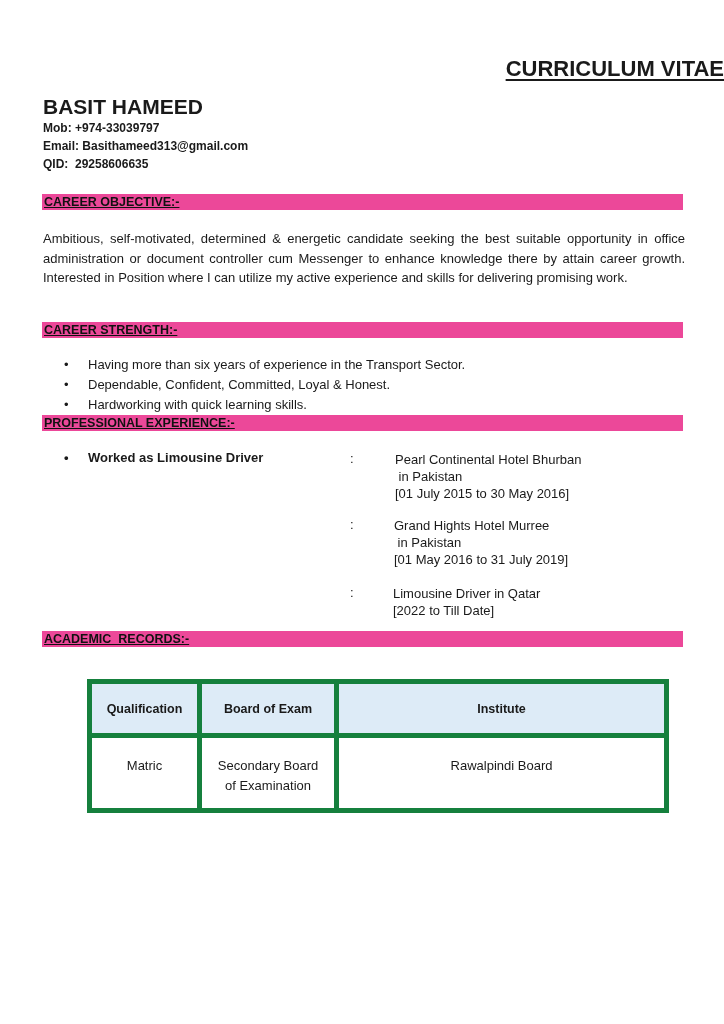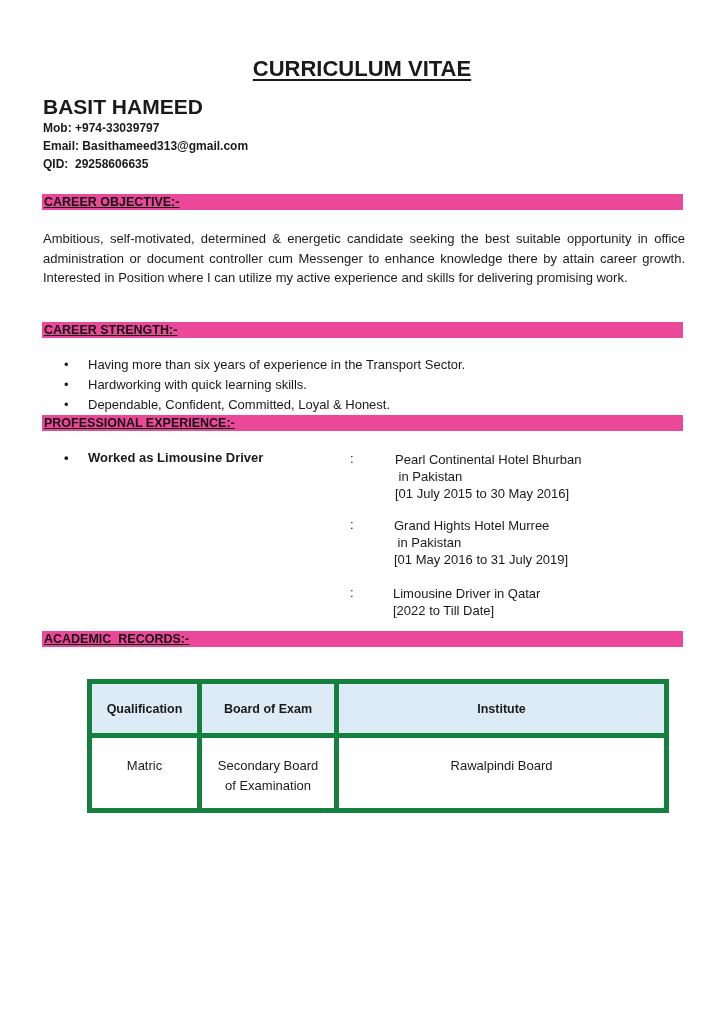--- a/index.html
+++ b/index.html
@@ -1,19 +1,19 @@
 <!DOCTYPE html>
 <html><head>
 <meta charset="utf-8">
 <style>
   html, body { margin: 0; padding: 0; background: #ffffff; }
   body { width: 724px; height: 1024px; position: relative; overflow: hidden;
          font-family: "Liberation Sans", sans-serif; color: #1a1a1a; }
   .abs { position: absolute; }
-  .title { left: 0; width: 724px; top: 56px; text-align: center; font-size: 22px; font-weight: bold; text-decoration: underline; text-underline-offset: 3px; }
+  .title { left: 0; width: 724px; top: 56px; text-align: right; font-size: 22px; font-weight: bold; text-decoration: underline; text-underline-offset: 3px; }
   .name { left: 43px; top: 95px; font-size: 21px; font-weight: bold; }
   .contact { left: 43px; font-size: 12px; font-weight: bold; }
   .sec { left: 42px; width: 641px; height: 16px; background: #ec4899; font-size: 12.5px; font-weight: bold; text-decoration: underline; line-height: 16px; padding-left: 2px; box-sizing: border-box; color: #111; }
   .para { left: 43px; top: 229px; width: 642px; font-size: 13px; line-height: 19.5px; text-align: justify; }
   .bullets { left: 64px; font-size: 13px; line-height: 20px; margin: 0; padding: 0; list-style: none; }
   .bullets li { position: relative; padding-left: 24px; }
   .bullets li::before { content: "•"; position: absolute; left: 0; top: 0; }
   .exp-role { left: 64px; top: 450px; font-size: 13px; font-weight: bold; }
   .exp-role .dot { position: absolute; left: 0; }
   .colon { font-size: 13px; }
@@ -34,22 +34,22 @@
 <div class="abs contact" style="top:121px">Mob: +974-33039797</div>
 <div class="abs contact" style="top:139px">Email: Basithameed313@gmail.com</div>
 <div class="abs contact" style="top:157px; white-space:pre">QID:  29258606635</div>
 
 <div class="abs sec" style="top:194px">CAREER OBJECTIVE:-</div>
 <div class="abs para">Ambitious, self-motivated, determined &amp; energetic candidate seeking the best suitable opportunity in office administration or document controller cum Messenger to enhance knowledge there by attain career growth.  Interested in Position where I can utilize my active experience and skills for delivering promising work.</div>
 
 <div class="abs sec" style="top:322px">CAREER STRENGTH:-</div>
 <ul class="abs bullets" style="top:355px">
   <li>Having more than six years of experience in the Transport Sector.</li>
+  <li>Dependable, Confident, Committed, Loyal &amp; Honest.</li>
   <li>Hardworking with quick learning skills.</li>
-  <li>Dependable, Confident, Committed, Loyal &amp; Honest.</li>
 </ul>
 
 <div class="abs sec" style="top:415px">PROFESSIONAL EXPERIENCE:-</div>
 
 <div class="abs exp-role">
   <span class="dot">•</span>
   <span style="padding-left:24px">Worked as Limousine Driver</span>
 </div>
 
 <div class="abs colon" style="left:350px; top:451px">:</div>

